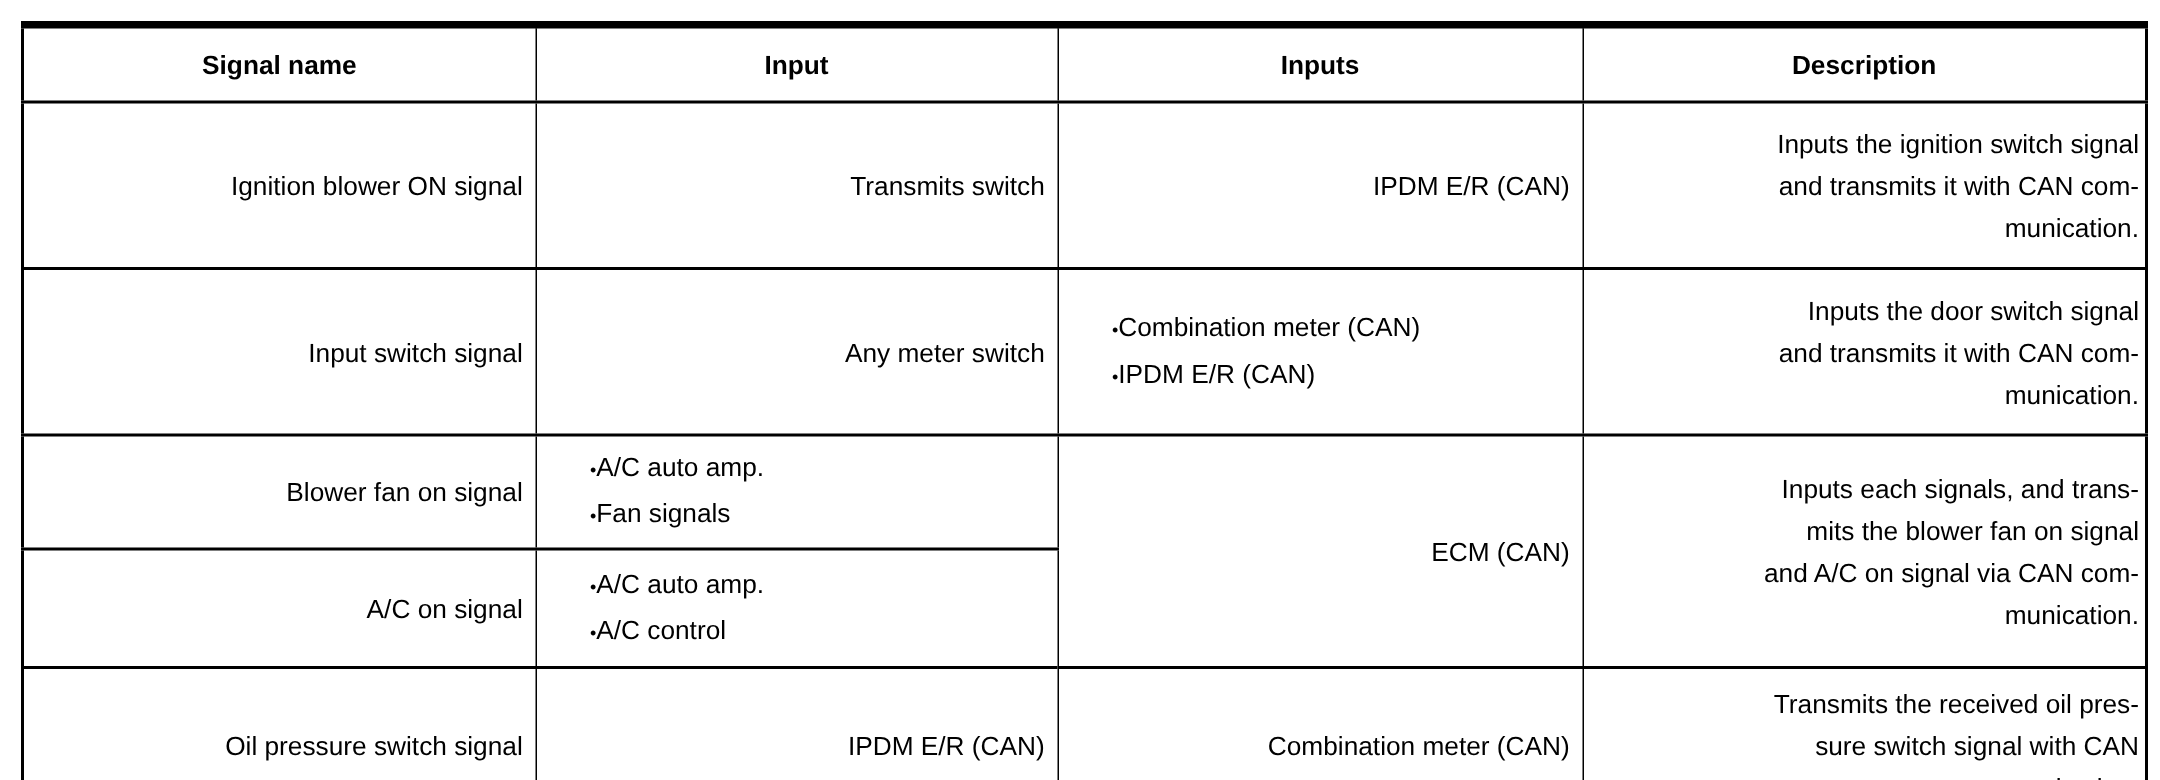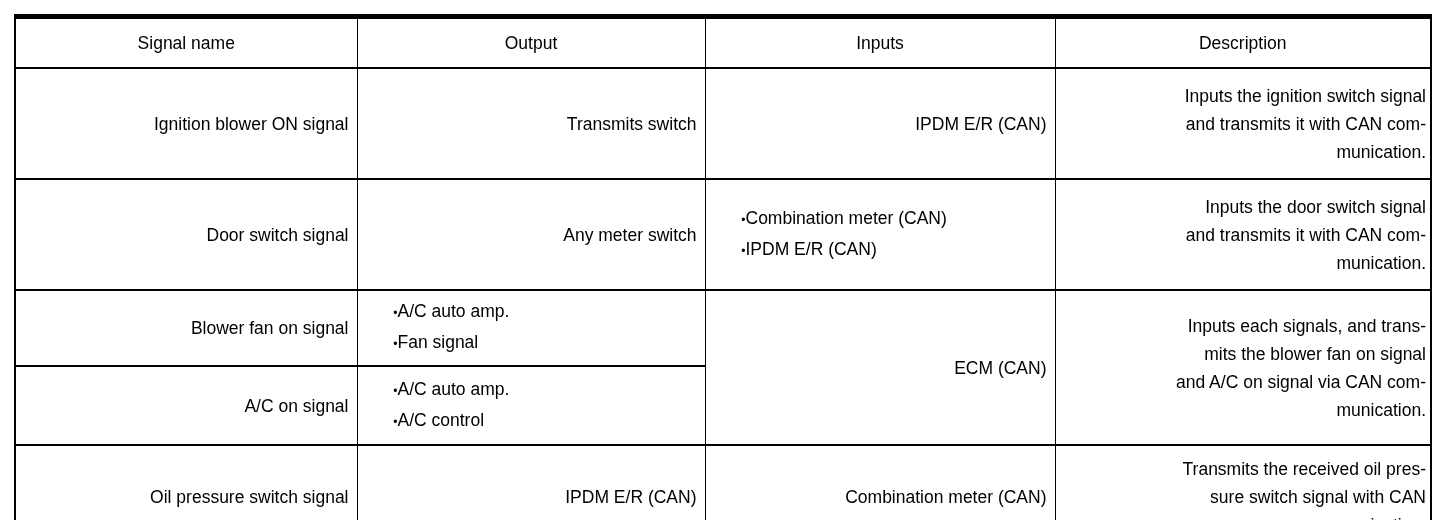--- a/index.html
+++ b/index.html
@@ -17,21 +17,21 @@
   th, td {
     border: 2px solid #000;
     border-left-width: 1.5px; border-right-width: 1.5px;
     vertical-align: middle;
     padding: 5px 8px 5px 16px;
     line-height: 28px;
     overflow: hidden;
     text-align: right;
   }
   th {
-    font-weight: normal; text-align: center; padding: 4px 6px;
+    font-weight: bold; text-align: center; padding: 4px 6px;
     height: 40px;
   }
   tr.row-tall  td { height: 99px; }
   tr.row-half1 td { height: 64px; }
   tr.row-half2 td { height: 67px; }
   tr.row-last  td { height: 92px; }
   td.desc-cell {
     white-space: pre-line;
     padding-left: 9px; padding-right: 4px;
   }
@@ -48,36 +48,36 @@
   <table class="signal-table">
     <colgroup>
       <col style="width:342px">
         <col style="width:348px">
         <col style="width:350px">
         <col style="width:376px">
     </colgroup>
     <thead>
       <tr>
         <th>Signal name</th>
-        <th>Output</th>
+        <th>Input</th>
         <th>Inputs</th>
         <th>Description</th>
       </tr>
     </thead>
     <tbody>
       <tr class="row-tall">
         <td>Ignition blower ON signal</td>
         <td>Transmits switch</td>
         <td>IPDM E/R (CAN)</td>
         <td class="desc-cell">Inputs the ignition switch signal
 and transmits it with CAN com-
 munication.</td>
       </tr>
       <tr class="row-tall">
-        <td>Door switch signal</td>
+        <td>Input switch signal</td>
         <td>Any meter switch</td>
         <td>
           <div class="bullet-list">
               <div class="bullet-item">
                 <span class="bullet">•</span>
                 <span>Combination meter (CAN)</span>
               </div>
               <div class="bullet-item">
                 <span class="bullet">•</span>
                 <span>IPDM E/R (CAN)</span>
@@ -91,21 +91,21 @@
       <tr class="row-half1">
         <td>Blower fan on signal</td>
         <td>
           <div class="bullet-list">
               <div class="bullet-item">
                 <span class="bullet">•</span>
                 <span>A/C auto amp.</span>
               </div>
               <div class="bullet-item">
                 <span class="bullet">•</span>
-                <span>Fan signal</span>
+                <span>Fan signals</span>
               </div>
             </div>
         </td>
         <td rowspan="2">ECM (CAN)</td>
         <td rowspan="2" class="desc-cell">Inputs each signals, and trans-
 mits the blower fan on signal
 and A/C on signal via CAN com-
 munication.</td>
       </tr>
       <tr class="row-half2">

